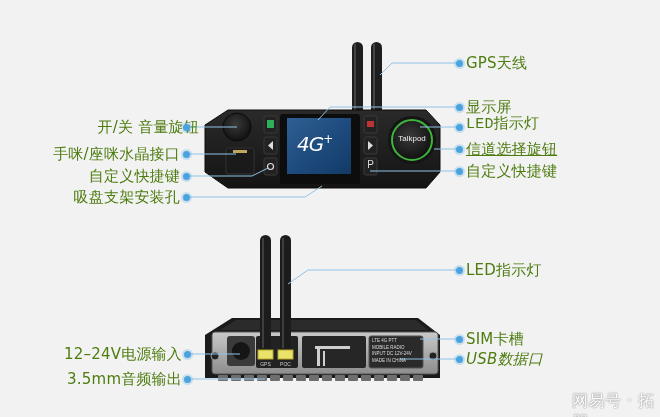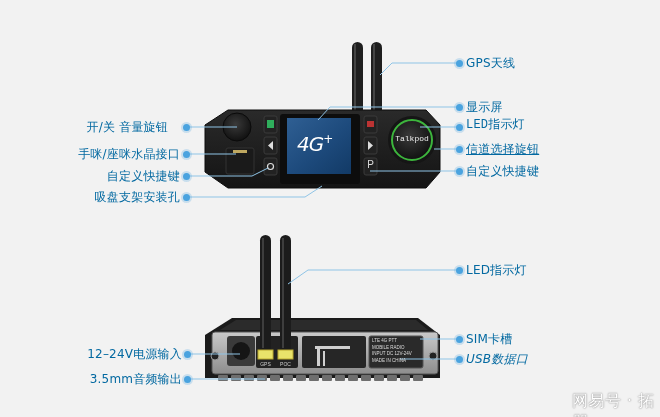--- a/index.html
+++ b/index.html
@@ -1,17 +1,17 @@
 <!DOCTYPE html>
 <html><head>
 <meta charset="utf-8">
 <style>
   html,body{margin:0;padding:0;}
   body{width:660px;height:417px;background:#f2f2f2;position:relative;overflow:hidden;font-family:"DejaVu Sans","Liberation Sans",sans-serif;}
-  .lbl{position:absolute;font-size:12px;color:#0369a1;white-space:nowrap;line-height:16px;letter-spacing:0.2px;}
+  .lbl{position:absolute;font-size:15px;color:#4d7c0f;white-space:nowrap;line-height:16px;letter-spacing:0.2px;}
   .lbl.left{text-align:right;}
   .dot{position:absolute;width:7px;height:7px;border-radius:50%;background:#4aa3df;box-shadow:0 0 0 2px rgba(74,163,223,0.25);}
   svg.lines{position:absolute;left:0;top:0;}
   .watermark{position:absolute;left:572px;top:391px;font-size:16px;color:#ffffff;text-shadow:0 0 2px #999,0 0 1px #888;letter-spacing:0.5px;}
 </style>
 </head>
 <body>
 
 <svg class="lines" width="660" height="417" viewBox="0 0 660 417">
   <defs>
@@ -136,35 +136,35 @@
     <polyline points="458,270 308,270 288,284"></polyline>
     <polyline points="458,339 420,339"></polyline>
     <polyline points="458,359 400,359"></polyline>
   </g>
 </svg>
 
 <div style="position:absolute;left:297px;top:132px;width:50px;font-style:italic;font-weight:normal;font-size:20px;color:#fff;font-family:'DejaVu Sans',sans-serif;letter-spacing:-1px;">
   <span>4G</span><sup style="font-size:12px;">+</sup>
 </div>
 
-<div style="position:absolute;left:394px;top:134px;width:36px;text-align:center;font-size:8px;color:#eee;font-family:Liberation Mono, monospace;">Talkpod</div>
+<div style="position:absolute;left:394px;top:134px;width:36px;text-align:center;font-size:8px;color:#eee;font-family:Liberation Sans, sans-serif;">Talkpod</div>
 
 <div style="position:absolute;left:364px;top:159px;width:13px;text-align:center;font-size:10px;color:#ddd;font-family:'Liberation Sans',sans-serif;">P</div>
 
 <div style="position:absolute;left:258px;top:361px;width:15px;text-align:center;font-size:5px;color:#ccc;font-family:'Liberation Sans',sans-serif;">GPS</div>
 <div style="position:absolute;left:278px;top:361px;width:15px;text-align:center;font-size:5px;color:#ccc;font-family:'Liberation Sans',sans-serif;">POC</div>
 
 <div style="position:absolute;left:372px;top:338px;width:50px;font-size:4.5px;line-height:6.5px;color:#ddd;font-family:'Liberation Sans',sans-serif;">
   <div>LTE 4G PTT</div>
   <div>MOBILE RADIO</div>
   <div>INPUT DC 12V-24V</div>
   <div>MADE IN CHINA</div>
 </div>
 
-<div class="lbl left" style="right:492px;top:119px;">开/关 音量旋钮</div>
+<div class="lbl left" style="right:461px;top:119px;">开/关 音量旋钮</div>
 <div class="dot" style="left:183px;top:124px;"></div>
 <div class="lbl left" style="right:480px;top:146px;">手咪/座咪水晶接口</div>
 <div class="dot" style="left:183px;top:151px;"></div>
 <div class="lbl left" style="right:480px;top:168px;">自定义快捷键</div>
 <div class="dot" style="left:183px;top:173px;"></div>
 <div class="lbl left" style="right:480px;top:189px;margin-left:32px;">吸盘支架安装孔</div>
 <div class="dot" style="left:183px;top:194px;"></div>
 
 <div class="dot" style="left:456px;top:60px;"></div>
 <div class="lbl" style="left:466px;top:55px;">GPS天线</div>

